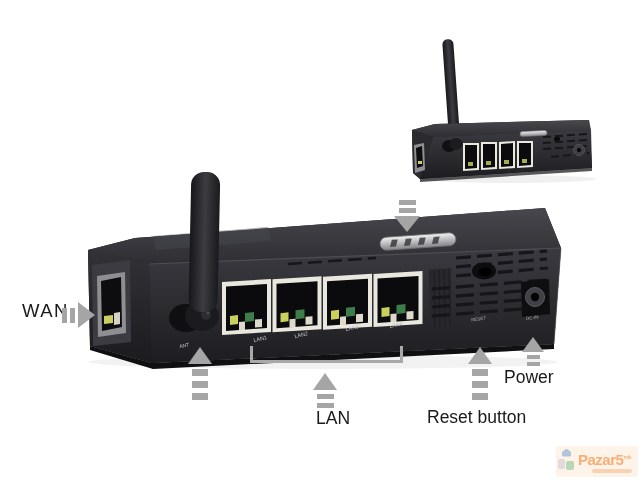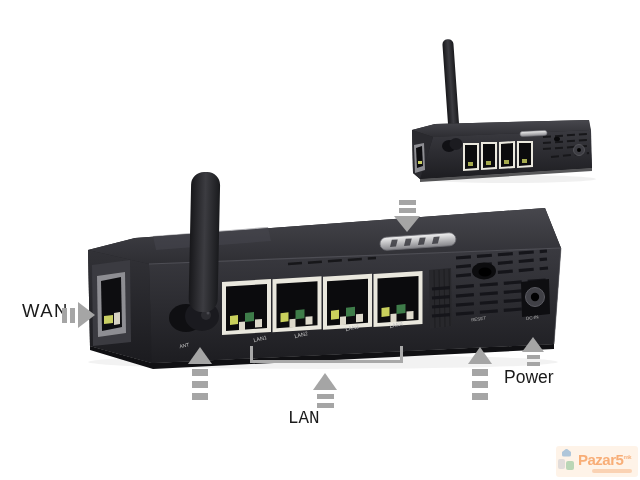--- a/index.html
+++ b/index.html
@@ -3,21 +3,21 @@
 <meta charset="utf-8">
 <style>
   html,body{margin:0;padding:0;background:#fff;}
   #stage{position:relative;width:640px;height:480px;background:#fff;overflow:hidden;
          font-family:"Liberation Sans", sans-serif;}
   svg{position:absolute;display:block;}
   .callout{position:absolute;color:#1a1a1a;font-size:17.5px;line-height:1.1;white-space:nowrap;}
   #label-led{left:258px;top:197px;}
   #label-wan{left:22px;top:301px;font-size:18.5px;letter-spacing:1.5px;}
   #label-antenna{left:162px;top:409px;}
-  #label-lan{left:288px;top:409px;font-family:Liberation Mono, monospace;}
+  #label-lan{left:316px;top:409px;}
   #label-reset{left:427px;top:408px;}
   #label-power{left:504px;top:368px;}
   .arrow-v{position:absolute;display:flex;flex-direction:column;align-items:center;}
   .arrow-h{position:absolute;display:flex;flex-direction:row;align-items:center;}
   .dash-h{width:16px;height:7px;background:#a5a5a5;}
   .dash-h.sm{width:17px;height:5px;}
   .dash-h.xs{width:13px;height:4px;}
   .dash-v{width:5px;height:15px;background:#a5a5a5;}
   .tri-up{width:0;height:0;border-left:12px solid transparent;border-right:12px solid transparent;border-bottom:17px solid #a5a5a5;}
   .tri-up.xs{border-left-width:11px;border-right-width:11px;border-bottom-width:15px;}
@@ -229,20 +229,21 @@
       <circle cx="148" cy="157" r="5" fill="#2c2c31"></circle>
       <circle cx="150" cy="155" r="1.5" fill="#4a4a50"></circle>
     </g>
     <g transform="translate(145,150) rotate(1.2)">
       <rect x="-14.5" y="-136" width="29" height="140" rx="13" fill="url(#gAnt)"></rect>
     </g>
   </svg>
 
   <div id="label-wan" class="callout">WAN</div>
   <div id="label-lan" class="callout">LAN</div>
+  <div id="label-reset" class="callout">Reset button</div>
   <div id="label-power" class="callout">Power</div>
 
   <div id="arrow-led" class="arrow-v">
     <div class="dash-h sm"></div>
       <div class="dash-h sm"></div>
       <div class="tri-down"></div>
   </div>
   <div id="arrow-wan" class="arrow-h">
     <div class="dash-v"></div>
       <div class="dash-v"></div>

